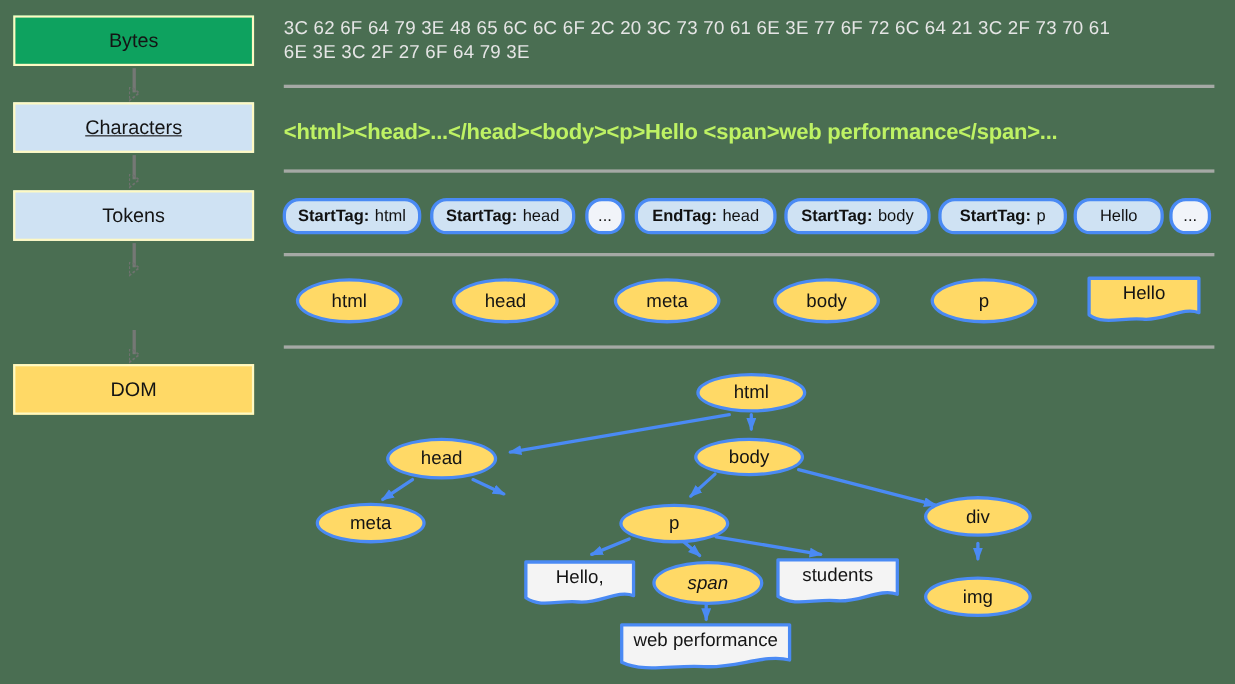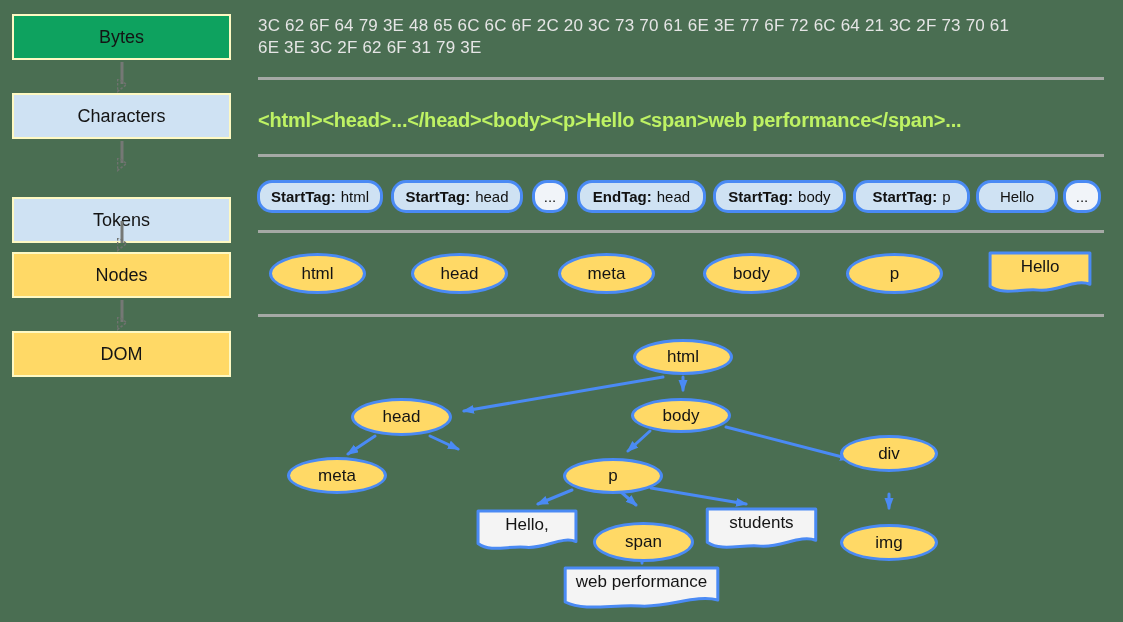--- a/index.html
+++ b/index.html
@@ -4,22 +4,22 @@
 <style>
   html,body{margin:0;padding:0;}
   body{width:1123px;height:622px;font-family:"Liberation Sans",sans-serif;}
   #app{position:relative;width:1123px;height:622px;background:#4A6E52;overflow:hidden;}
 
   
   .pbox{position:absolute;left:12px;width:219px;height:46px;border:2px solid #fef9c3;
         box-sizing:border-box;display:flex;align-items:center;justify-content:center;
         font-size:18px;color:#141414;}
   .pb-bytes{top:14px;background:#0EA25F;}
-  .pb-characters{top:93px;background:#CFE2F3;}
-  .pb-tokens{top:173px;background:#CFE2F3;margin-top:24px;}
+  .pb-characters{top:93px;background:#CFE2F3;text-decoration:underline;}
+  .pb-tokens{top:173px;background:#CFE2F3;}
   .pb-nodes{top:252px;background:#FFD966;}
   .pb-dom{top:331px;background:#FFD966;text-align:center;}
 
   .pipe-arrows{position:absolute;left:0;top:0;width:250px;height:622px;}
 
   
   .divider{position:absolute;left:258px;width:846px;height:3px;background:#A5A9A5;}
   .dv1{top:77px;} .dv2{top:154px;} .dv3{top:230px;} .dv4{top:314px;}
 
   
@@ -53,23 +53,20 @@
 <div id="app">
 
   <div class="pbox pb-bytes">
     <span>Bytes</span>
   </div>
   <div class="pbox pb-characters">
     <span>Characters</span>
   </div>
   <div class="pbox pb-tokens">
     <span>Tokens</span>
-  </div>
-  <div class="pbox pb-nodes">
-    <span>Nodes</span>
   </div>
   <div class="pbox pb-dom">
     <span>DOM</span>
   </div>
 
   <svg class="pipe-arrows">
     <defs>
       <marker id="garr" markerUnits="userSpaceOnUse" markerWidth="14" markerHeight="14" refX="5" refY="9" orient="auto-start-reverse">
         <path d="M1,2 L10,9 L1,16 Z" fill="none" stroke="#6f726f" stroke-width="1.6" stroke-dasharray="2.5,1.6" transform="rotate(-90 5.5 9)"></path>
       </marker>
@@ -82,21 +79,21 @@
     </g>
   </svg>
 
   <div class="divider dv1"></div>
   <div class="divider dv2"></div>
   <div class="divider dv3"></div>
   <div class="divider dv4"></div>
 
   <div class="bytes-text">
     <div>3C 62 6F 64 79 3E 48 65 6C 6C 6F 2C 20 3C 73 70 61 6E 3E 77 6F 72 6C 64 21 3C 2F 73 70 61</div>
-    <div>6E 3E 3C 2F 62 6F 31 79 3E</div>
+    <div>6E 3E 3C 2F 27 6F 64 79 3E</div>
   </div>
 
   <div class="chars-text">&lt;html&gt;&lt;head&gt;...&lt;/head&gt;&lt;body&gt;&lt;p&gt;Hello &lt;span&gt;web performance&lt;/span&gt;...</div>
 
   <div class="token" style="left:257px;width:126px;">
     <span class="tp">StartTag:</span>
     <span>html</span>
   </div>
   <div class="token" style="left:391px;width:132px;">
     <span class="tp">StartTag:</span>
@@ -175,24 +172,24 @@
   </div>
   <div class="ellipse" style="left:631px;top:398px;width:100px;height:35px;">
     <span>body</span>
   </div>
   <div class="ellipse" style="left:287px;top:457px;width:100px;height:37px;">
     <span>meta</span>
   </div>
   <div class="ellipse" style="left:563px;top:458px;width:100px;height:36px;">
     <span>p</span>
   </div>
-  <div class="ellipse" style="left:840px;top:435px;width:98px;height:37px;align-items:center;">
+  <div class="ellipse" style="left:840px;top:451px;width:98px;height:37px;align-items:center;">
     <span>div</span>
   </div>
-  <div class="ellipse" style="left:593px;top:522px;width:101px;height:40px;">
+  <div class="ellipse" style="left:593px;top:510px;width:101px;height:40px;font-style:italic;">
     <span>span</span>
   </div>
   <div class="ellipse" style="left:840px;top:524px;width:98px;height:37px;">
     <span>img</span>
   </div>
 
   <div class="flag" style="left:476px;top:509px;width:102px;height:44px;">
     <svg viewBox="0 0 100 46" preserveAspectRatio="none">
       <path d="M2,2 L98,2 L98,34 C84,28 67,42 49,40 C32,38 15,46 2,36 Z" fill="#F4F4F4" stroke="#4A8AF4" stroke-width="3" stroke-linejoin="round" vector-effect="non-scaling-stroke"></path>
     </svg>

